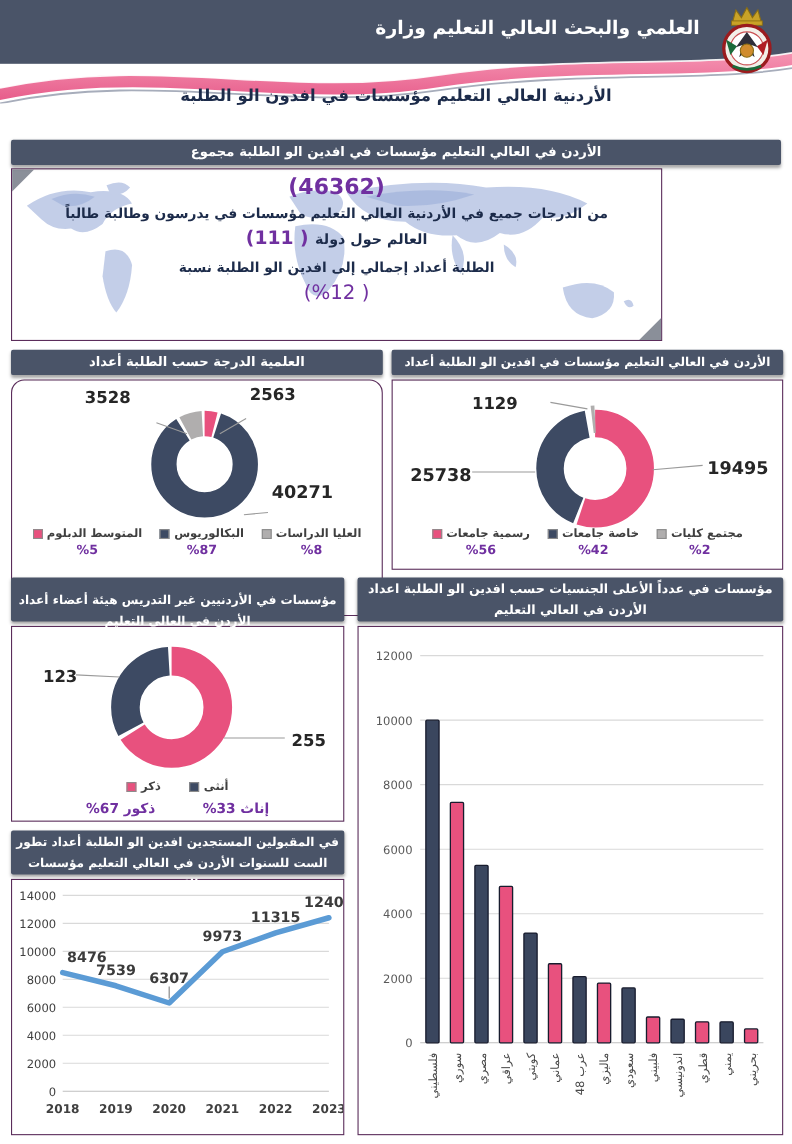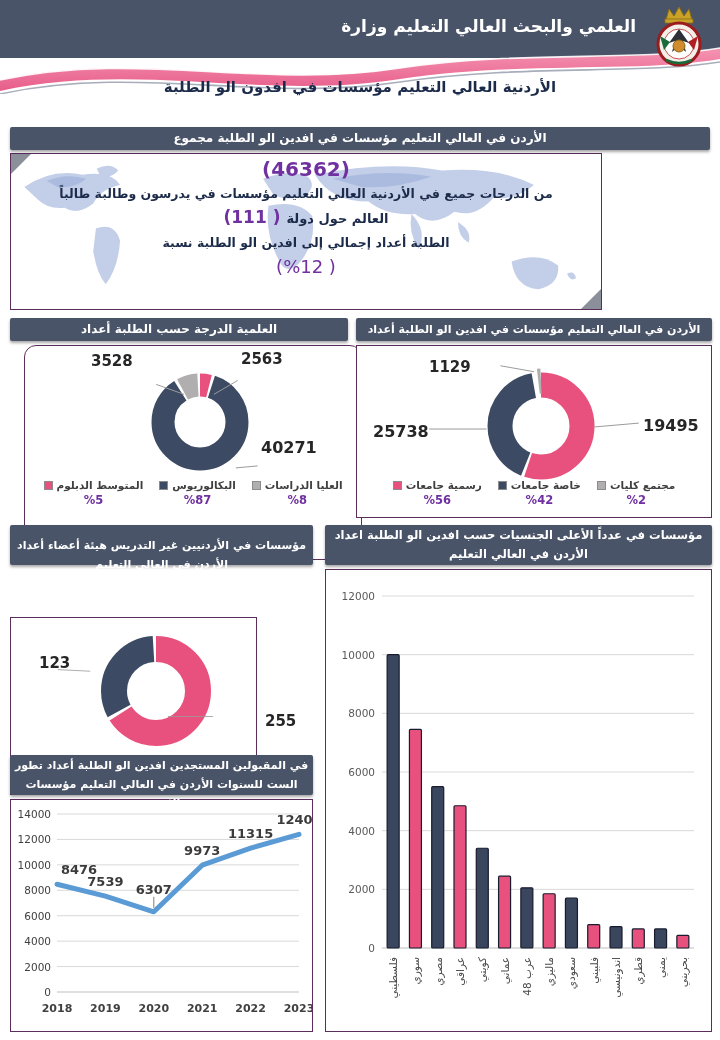--- a/index.html
+++ b/index.html
@@ -17,23 +17,23 @@
       border-radius:2px;box-shadow:0 2px 3px rgba(0,0,0,.35);z-index:3;}
   #sb1{left:10px;top:127px;width:700px;height:23px;line-height:23px;font-size:12px;}
   #sb2{left:10px;top:318px;width:338px;height:23px;line-height:23px;font-size:12px;}
   #sb3{left:356px;top:318px;width:356px;height:23px;line-height:23px;font-size:11px;}
   #sb4{left:10px;top:525px;width:303px;height:40px;font-size:11px;line-height:19px;padding-top:11px;box-sizing:border-box;}
   #sb5{left:325px;top:525px;width:387px;height:40px;font-size:11.5px;line-height:19px;padding-top:1px;box-sizing:border-box;}
   #sb6{left:10px;top:755px;width:303px;height:40px;font-size:11px;line-height:19px;padding-top:1px;box-sizing:border-box;}
   
   .box{position:absolute;border:1px solid #5b2d5b;background:#fff;box-sizing:border-box;}
   #bx-map{left:10px;top:153px;width:592px;height:157px;}
-  #bx-degree{left:24px;top:345px;width:338px;height:215px;border-radius:12px;}
+  #bx-degree{left:10px;top:345px;width:338px;height:215px;border-radius:12px;}
   #bx-inst{left:356px;top:345px;width:356px;height:173px;}
-  #bx-fac{left:10px;top:569px;width:247px;height:178px;margin-top:48px;}
+  #bx-fac{left:10px;top:569px;width:303px;height:178px;}
   #bx-line{left:10px;top:799px;width:303px;height:233px;}
   #bx-bar{left:325px;top:569px;width:387px;height:463px;}
   
   .worldmap{position:absolute;left:0;top:0;width:100%;height:100%;}
   .fold{position:absolute;width:0;height:0;}
   .fold.tl{left:0;top:0;border-top:20px solid #8a8f99;border-right:20px solid transparent;}
   .fold.br{right:0;bottom:0;border-bottom:20px solid #8a8f99;border-left:20px solid transparent;}
   .mapcontent{position:absolute;left:0;top:2px;width:100%;text-align:center;z-index:2;}
   .purple{color:#7030a0;}
   .stat-big{font-size:20px;font-weight:bold;line-height:26px;}

